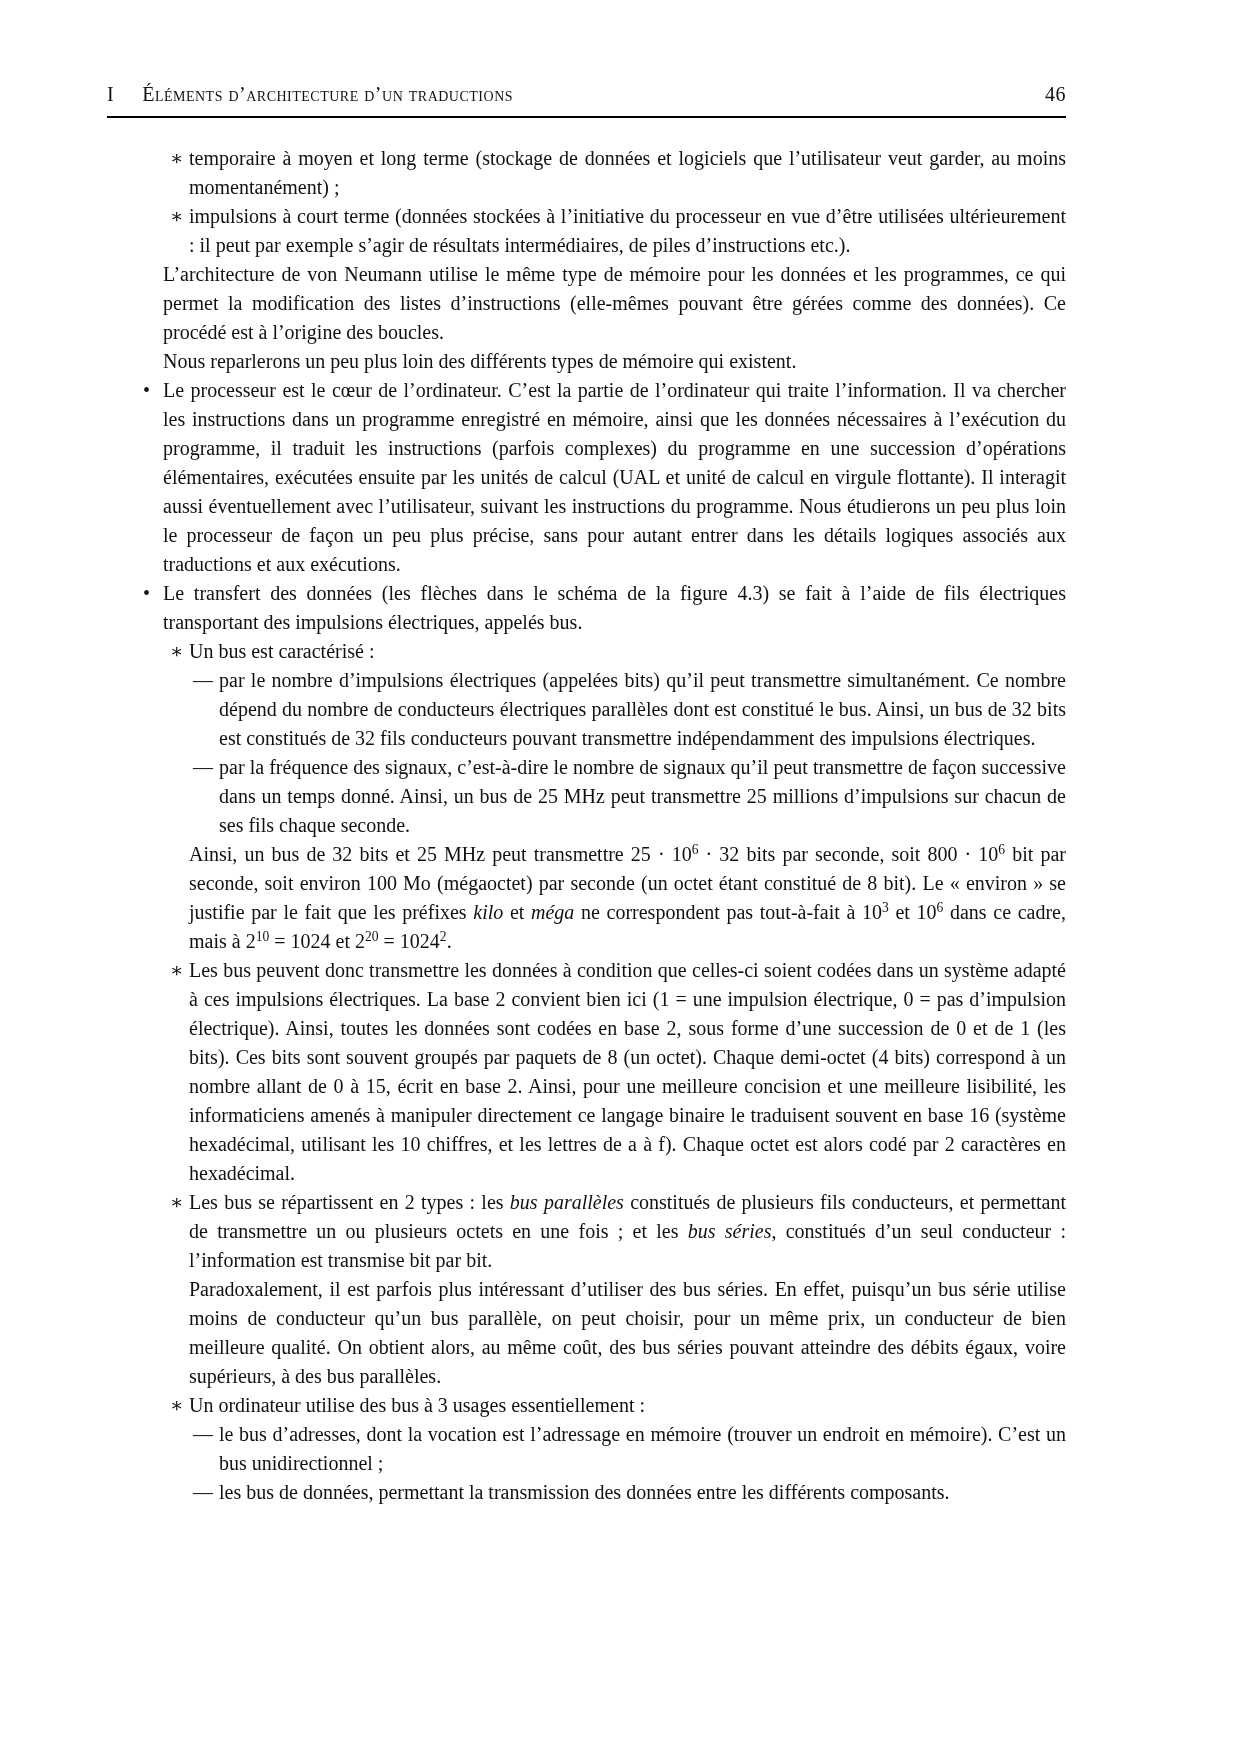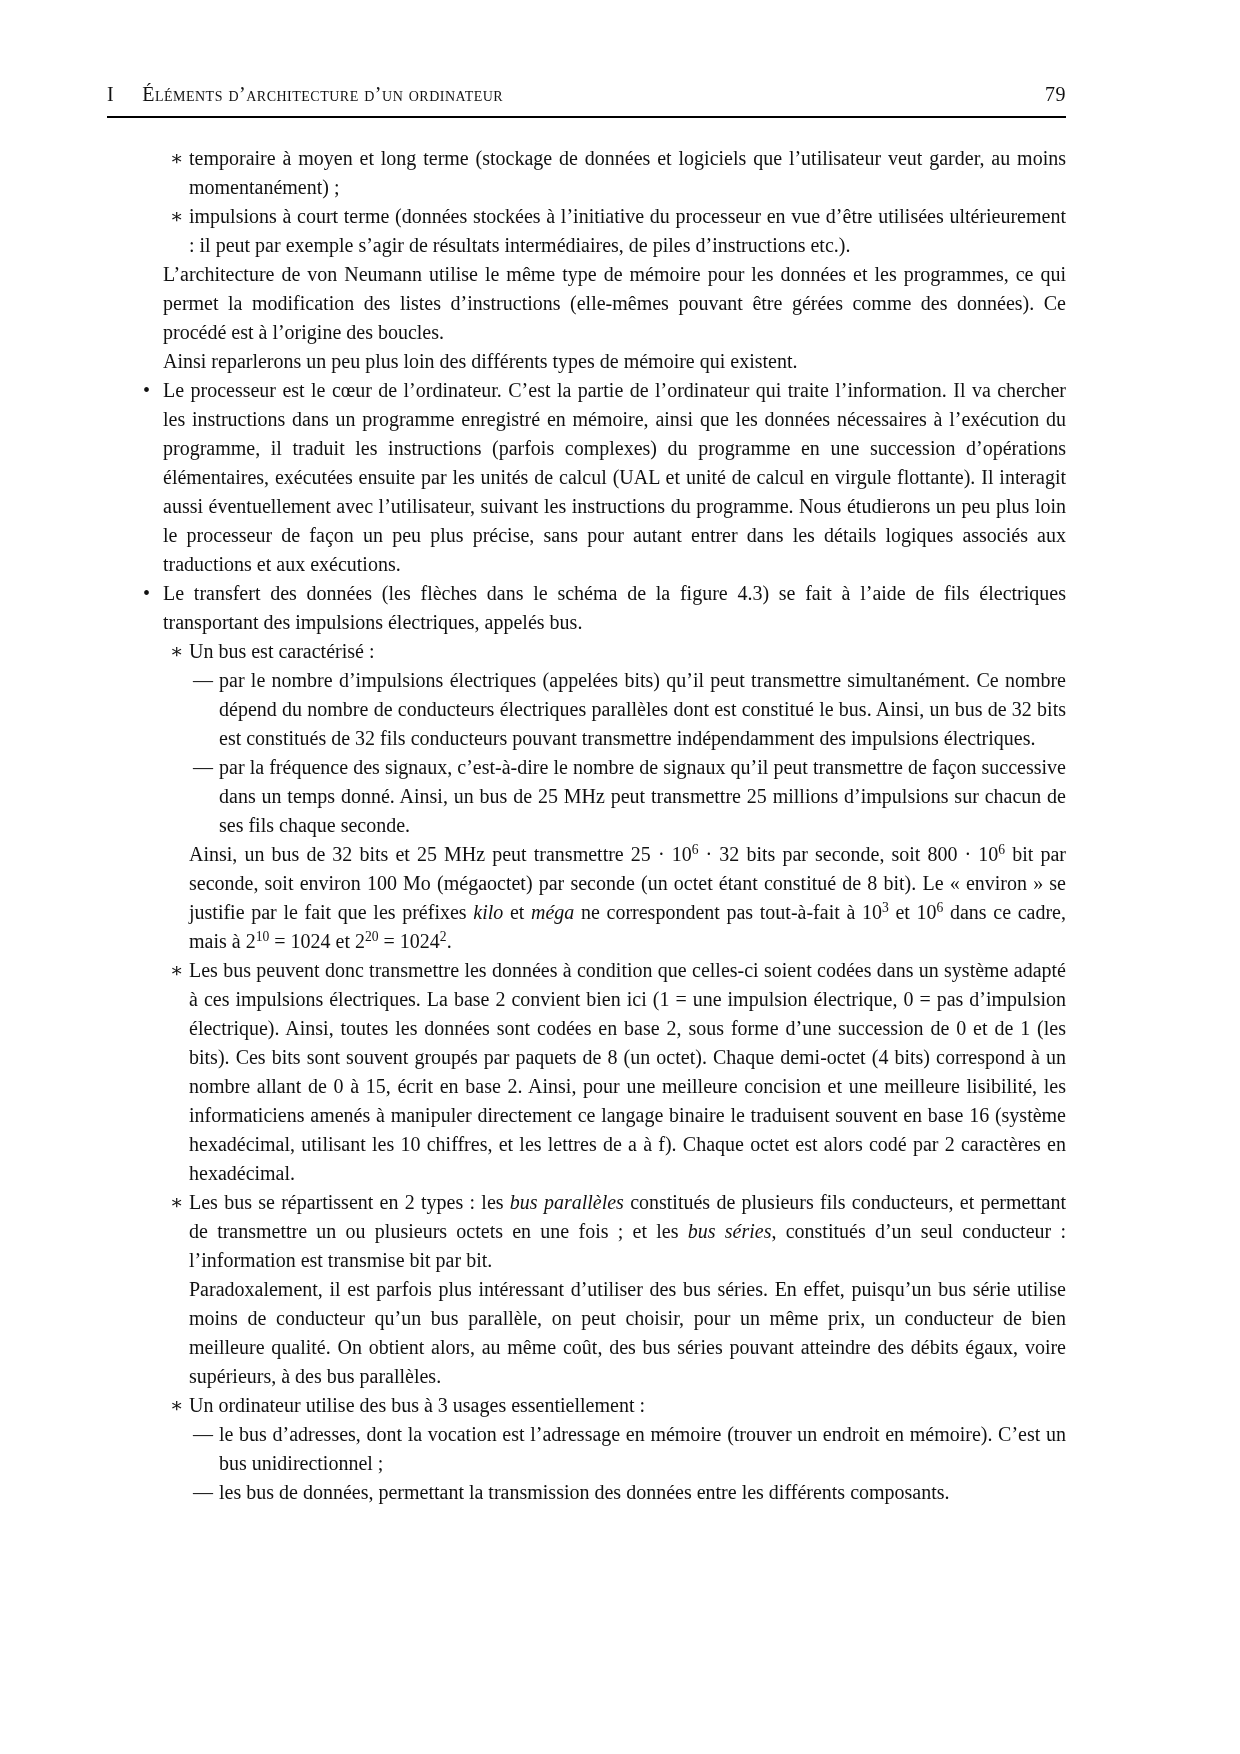--- a/index.html
+++ b/index.html
@@ -72,29 +72,29 @@
     top: -0.55em;
   }
 </style>
 </head>
 <body>
 
 <div class="page">
   <div class="page-header">
     <div class="header-left">
       <span class="section-number">I</span>
-      <span class="section-title">Éléments d’architecture d’un ordinateur</span>
+      <span class="section-title">Éléments d’architecture d’un traductions</span>
     </div>
-    <span class="page-number">79</span>
+    <span class="page-number">46</span>
   </div>
   <div class="doc-body">
       <div class="block lvl2 item"><span class="marker">∗</span><span>temporaire à moyen et long terme (stockage de données et logiciels que l’utilisateur veut garder, au moins momentanément) ;</span></div>
       <div class="block lvl2 item"><span class="marker">∗</span><span>impulsions à court terme (données stockées à l’initiative du processeur en vue d’être utilisées ultérieurement : il peut par exemple s’agir de résultats intermédiaires, de piles d’instructions etc.).</span></div>
       <div class="block lvl1 cont"><span>L’architecture de von Neumann utilise le même type de mémoire pour les données et les programmes, ce qui permet la modification des listes d’instructions (elle-mêmes pouvant être gérées comme des données). Ce procédé est à l’origine des boucles.</span></div>
-      <div class="block lvl1 cont"><span>Ainsi reparlerons un peu plus loin des différents types de mémoire qui existent.</span></div>
+      <div class="block lvl1 cont"><span>Nous reparlerons un peu plus loin des différents types de mémoire qui existent.</span></div>
       <div class="block lvl1 item"><span class="marker">•</span><span>Le </span><span class="b">processeur</span><span> est le cœur de l’ordinateur. C’est la partie de l’ordinateur qui traite l’information. Il va chercher les instructions dans un programme enregistré en mémoire, ainsi que les données nécessaires à l’exécution du programme, il traduit les instructions (parfois complexes) du programme en une succession d’opérations élémentaires, exécutées ensuite par les unités de calcul (UAL et unité de calcul en virgule flottante). Il interagit aussi éventuellement avec l’utilisateur, suivant les instructions du programme. Nous étudierons un peu plus loin le processeur de façon un peu plus précise, sans pour autant entrer dans les détails logiques associés aux traductions et aux exécutions.</span></div>
       <div class="block lvl1 item"><span class="marker">•</span><span>Le transfert des données (les flèches dans le schéma de la figure 4.3) se fait à l’aide de fils électriques transportant des impulsions électriques, appelés </span><span class="b">bus</span><span>.</span></div>
       <div class="block lvl2 item"><span class="marker">∗</span><span>Un bus est caractérisé :</span></div>
       <div class="block lvl3 item"><span class="marker">—</span><span>par le nombre d’impulsions électriques (appelées </span><span class="b">bits</span><span>) qu’il peut transmettre simultanément. Ce nombre dépend du nombre de conducteurs électriques parallèles dont est constitué le bus. Ainsi, un bus de 32 bits est constitués de 32 fils conducteurs pouvant transmettre indépendamment des impulsions électriques.</span></div>
       <div class="block lvl3 item"><span class="marker">—</span><span>par la fréquence des signaux, c’est-à-dire le nombre de signaux qu’il peut transmettre de façon successive dans un temps donné. Ainsi, un bus de 25 MHz peut transmettre 25 millions d’impulsions sur chacun de ses fils chaque seconde.</span></div>
       <div class="block lvl2 cont"><span>Ainsi, un bus de 32 bits et 25 MHz peut transmettre 25 · 10</span><sup>6</sup><span> · 32 bits par seconde, soit 800 · 10</span><sup>6</sup><span> bit par seconde, soit environ 100 Mo (mégaoctet) par seconde (un octet étant constitué de 8 bit). Le « environ » se justifie par le fait que les préfixes </span><span class="i">kilo</span><span> et </span><span class="i">méga</span><span> ne correspondent pas tout-à-fait à 10</span><sup>3</sup><span> et 10</span><sup>6</sup><span> dans ce cadre, mais à 2</span><sup>10</sup><span> = 1024 et 2</span><sup>20</sup><span> = 1024</span><sup>2</sup><span>.</span></div>
       <div class="block lvl2 item"><span class="marker">∗</span><span>Les bus peuvent donc transmettre les données à condition que celles-ci soient codées dans un système adapté à ces impulsions électriques. La base 2 convient bien ici (1 = une impulsion électrique, 0 = pas d’impulsion électrique). Ainsi, toutes les données sont codées en base 2, sous forme d’une succession de 0 et de 1 (les bits). Ces bits sont souvent groupés par paquets de 8 (un octet). Chaque demi-octet (4 bits) correspond à un nombre allant de 0 à 15, écrit en base 2. Ainsi, pour une meilleure concision et une meilleure lisibilité, les informaticiens amenés à manipuler directement ce langage binaire le traduisent souvent en base 16 (système hexadécimal, utilisant les 10 chiffres, et les lettres de a à f). Chaque octet est alors codé par 2 caractères en hexadécimal.</span></div>
       <div class="block lvl2 item"><span class="marker">∗</span><span>Les bus se répartissent en 2 types : les </span><span class="i">bus parallèles</span><span> constitués de plusieurs fils conducteurs, et permettant de transmettre un ou plusieurs octets en une fois ; et les </span><span class="i">bus séries</span><span>, constitués d’un seul conducteur : l’information est transmise bit par bit.</span></div>
       <div class="block lvl2 cont"><span>Paradoxalement, il est parfois plus intéressant d’utiliser des bus séries. En effet, puisqu’un bus série utilise moins de conducteur qu’un bus parallèle, on peut choisir, pour un même prix, un conducteur de bien meilleure qualité. On obtient alors, au même coût, des bus séries pouvant atteindre des débits égaux, voire supérieurs, à des bus parallèles.</span></div>
       <div class="block lvl2 item"><span class="marker">∗</span><span>Un ordinateur utilise des bus à 3 usages essentiellement :</span></div>

